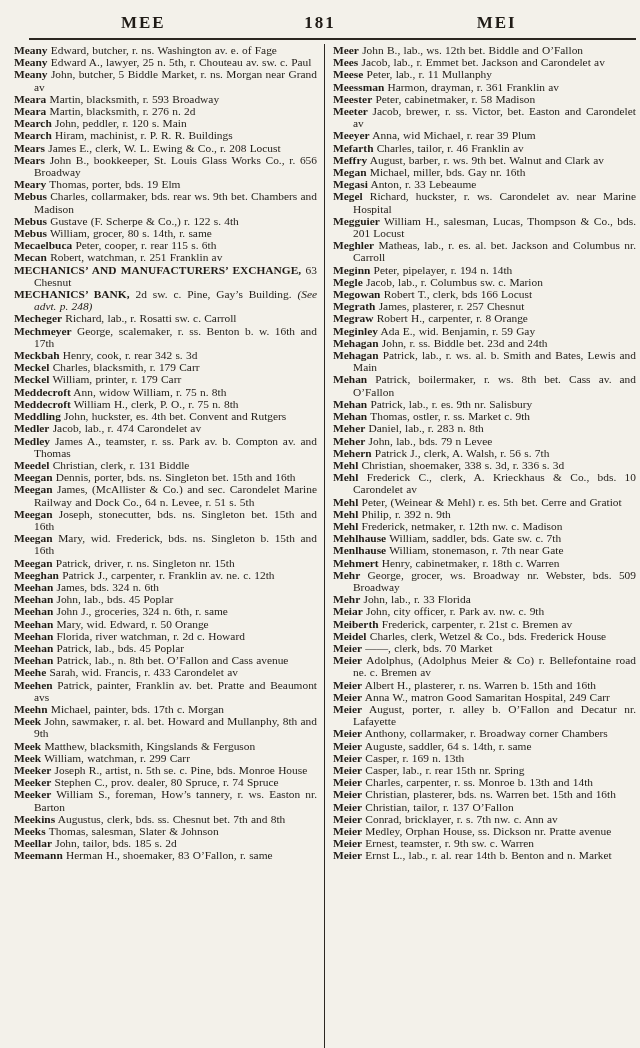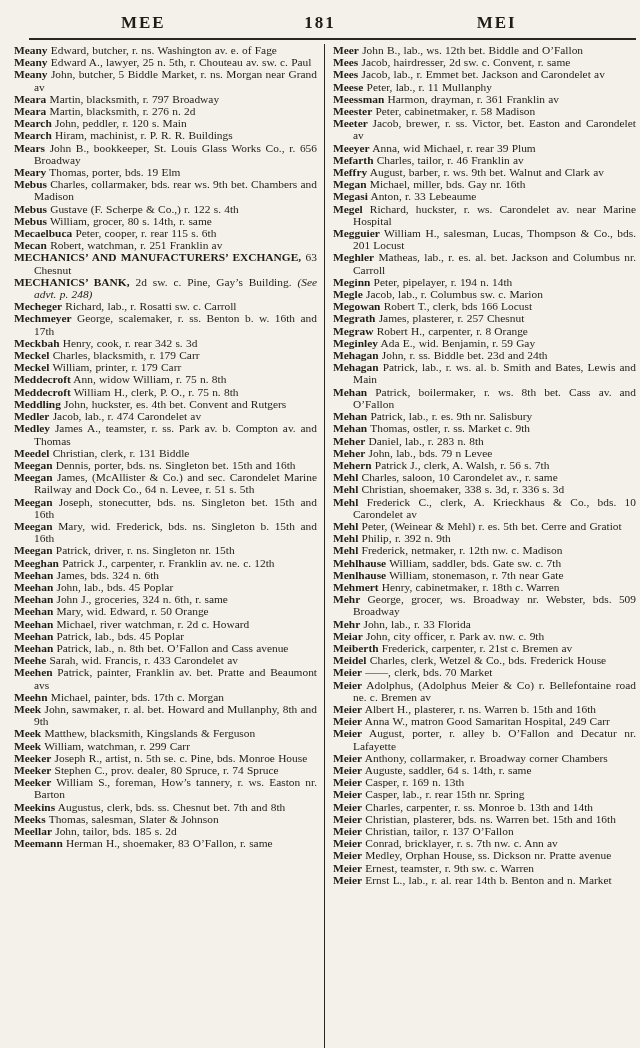--- a/index.html
+++ b/index.html
@@ -67,28 +67,29 @@
 
 <div class="columns">
   <div class="col left">
 
       <div class="entry"><span class="surname">Meany</span><span> Edward, butcher, r. ns. Washington av. e. of Fage</span></div>
 
       <div class="entry"><span class="surname">Meany</span><span> Edward A., lawyer, 25 n. 5th, r. Chouteau av. sw. c. Paul</span></div>
 
       <div class="entry"><span class="surname">Meany</span><span> John, butcher, 5 Biddle Market, r. ns. Morgan near Grand av</span></div>
 
-      <div class="entry"><span class="surname">Meara</span><span> Martin, blacksmith, r. 797 Broadway</span></div>
+      <div class="entry"><span class="surname">Meara</span><span> Martin, blacksmith, r. 593 Broadway</span></div>
 
       <div class="entry"><span class="surname">Meara</span><span> Martin, blacksmith, r. 276 n. 2d</span></div>
 
       <div class="entry"><span class="surname">Mearch</span><span> John, peddler, r. 120 s. Main</span></div>
 
       <div class="entry"><span class="surname">Mearch</span><span> Hiram, machinist, r. P. R. R. Buildings</span></div>
 
+      <div class="entry"><span class="surname">Mears</span><span> James E., clerk, W. L. Ewing &amp; Co., r. 208 Locust</span></div>
 
       <div class="entry"><span class="surname">Mears</span><span> John B., bookkeeper, St. Louis Glass Works Co., r. 656 Broadway</span></div>
 
       <div class="entry"><span class="surname">Meary</span><span> Thomas, porter, bds. 19 Elm</span></div>
 
       <div class="entry"><span class="surname">Mebus</span><span> Charles, collarmaker, bds. rear ws. 9th bet. Chambers and Madison</span></div>
 
       <div class="entry"><span class="surname">Mebus</span><span> Gustave (F. Scherpe &amp; Co.,) r. 122 s. 4th</span></div>
 
 
@@ -137,21 +138,21 @@
       <div class="entry"><span class="surname">Meeghan</span><span> Patrick J., carpenter, r. Franklin av. ne. c. 12th</span></div>
 
       <div class="entry"><span class="surname">Meehan</span><span> James, bds. 324 n. 6th</span></div>
 
       <div class="entry"><span class="surname">Meehan</span><span> John, lab., bds. 45 Poplar</span></div>
 
       <div class="entry"><span class="surname">Meehan</span><span> John J., groceries, 324 n. 6th, r. same</span></div>
 
       <div class="entry"><span class="surname">Meehan</span><span> Mary, wid. Edward, r. 50 Orange</span></div>
 
-      <div class="entry"><span class="surname">Meehan</span><span> Michael, river watchman, r. 2d c. Howard</span></div>
+      <div class="entry"><span class="surname">Meehan</span><span> Florida, river watchman, r. 2d c. Howard</span></div>
 
       <div class="entry"><span class="surname">Meehan</span><span> Patrick, lab., bds. 45 Poplar</span></div>
 
       <div class="entry"><span class="surname">Meehan</span><span> Patrick, lab., n. 8th bet. O’Fallon and Cass avenue</span></div>
 
       <div class="entry"><span class="surname">Meehe</span><span> Sarah, wid. Francis, r. 433 Carondelet av</span></div>
 
       <div class="entry"><span class="surname">Meehen</span><span> Patrick, painter, Franklin av. bet. Pratte and Beaumont avs</span></div>
 
       <div class="entry"><span class="surname">Meehn</span><span> Michael, painter, bds. 17th c. Morgan</span></div>
@@ -174,21 +175,20 @@
 
       <div class="entry"><span class="surname">Meellar</span><span> John, tailor, bds. 185 s. 2d</span></div>
 
       <div class="entry"><span class="surname">Meemann</span><span> Herman H., shoemaker, 83 O’Fallon, r. same</span></div>
     </div>
   <div class="divider"></div>
   <div class="col right">
 
       <div class="entry"><span class="surname">Meer</span><span> John B., lab., ws. 12th bet. Biddle and O’Fallon</span></div>
 
-      <div class="entry"><span class="surname">Mees</span><span> Jacob, hairdresser, 2d sw. c. Convent, r. same</span></div>
 
       <div class="entry"><span class="surname">Mees</span><span> Jacob, lab., r. Emmet bet. Jackson and Carondelet av</span></div>
 
       <div class="entry"><span class="surname">Meese</span><span> Peter, lab., r. 11 Mullanphy</span></div>
 
       <div class="entry"><span class="surname">Meessman</span><span> Harmon, drayman, r. 361 Franklin av</span></div>
 
       <div class="entry"><span class="surname">Meester</span><span> Peter, cabinetmaker, r. 58 Madison</span></div>
 
       <div class="entry"><span class="surname">Meeter</span><span> Jacob, brewer, r. ss. Victor, bet. Easton and Carondelet av</span></div>
@@ -230,21 +230,20 @@
       <div class="entry"><span class="surname">Mehan</span><span> Patrick, lab., r. es. 9th nr. Salisbury</span></div>
 
       <div class="entry"><span class="surname">Mehan</span><span> Thomas, ostler, r. ss. Market c. 9th</span></div>
 
       <div class="entry"><span class="surname">Meher</span><span> Daniel, lab., r. 283 n. 8th</span></div>
 
       <div class="entry"><span class="surname">Meher</span><span> John, lab., bds. 79 n Levee</span></div>
 
       <div class="entry"><span class="surname">Mehern</span><span> Patrick J., clerk, A. Walsh, r. 56 s. 7th</span></div>
 
-      <div class="entry"><span class="surname">Mehl</span><span> Charles, saloon, 10 Carondelet av., r. same</span></div>
 
       <div class="entry"><span class="surname">Mehl</span><span> Christian, shoemaker, 338 s. 3d, r. 336 s. 3d</span></div>
 
       <div class="entry"><span class="surname">Mehl</span><span> Frederick C., clerk, A. Krieckhaus &amp; Co., bds. 10 Carondelet av</span></div>
 
       <div class="entry"><span class="surname">Mehl</span><span> Peter, (Weinear &amp; Mehl) r. es. 5th bet. Cerre and Gratiot</span></div>
 
       <div class="entry"><span class="surname">Mehl</span><span> Philip, r. 392 n. 9th</span></div>
 
       <div class="entry"><span class="surname">Mehl</span><span> Frederick, netmaker, r. 12th nw. c. Madison</span></div>

